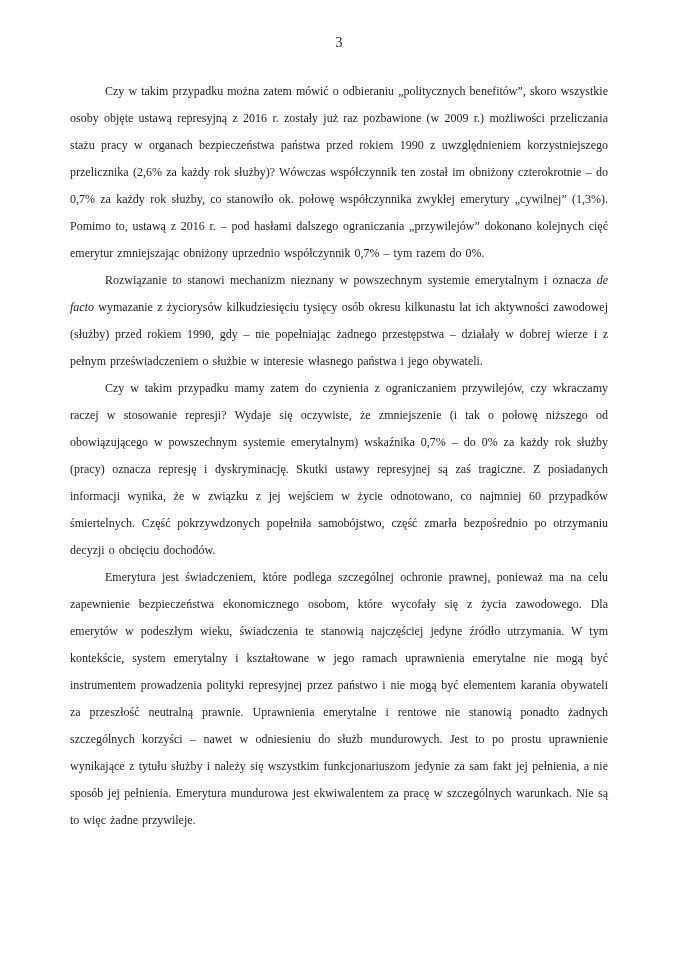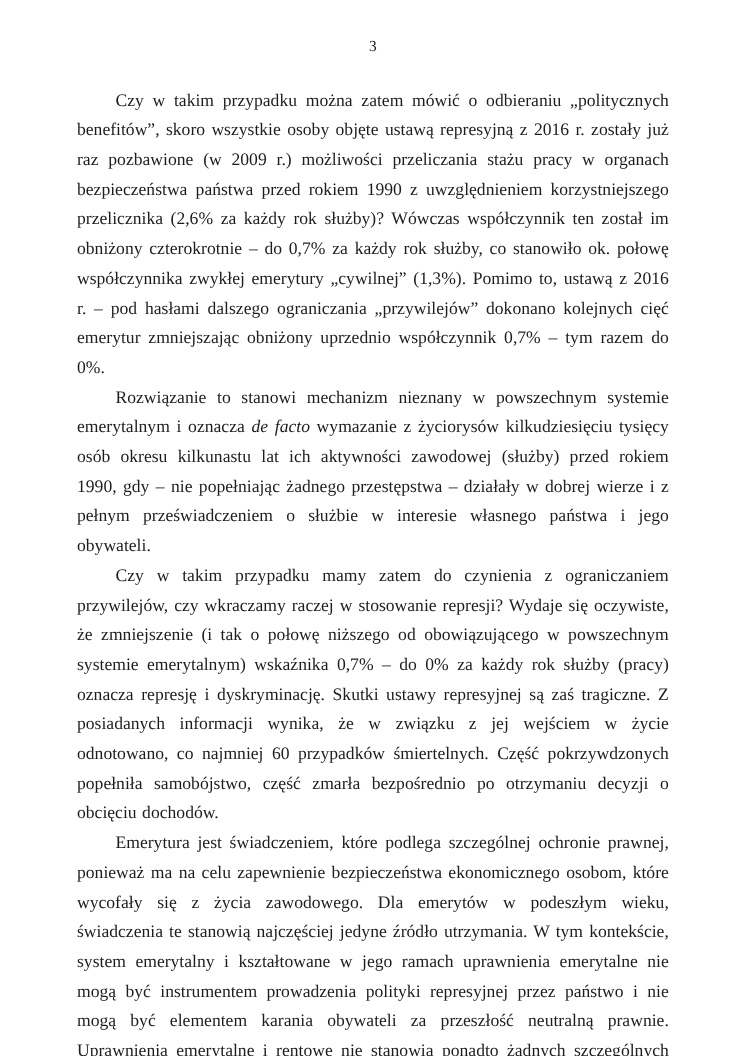--- a/index.html
+++ b/index.html
@@ -20,21 +20,21 @@
     overflow: hidden;
   }
   .page-number {
     text-align: center;
     font-size: 14px;
     line-height: 18px;
     margin-bottom: 26px;
   }
   .doc-body p {
     margin: 0;
-    font-size: 16px;
+    font-size: 12px;
     line-height: 27px;
     text-align: justify;
     text-indent: 35px;
     word-spacing: 1px;
     hyphens: auto;
   }
   .doc-body em {
   }
 </style>
 </head>

